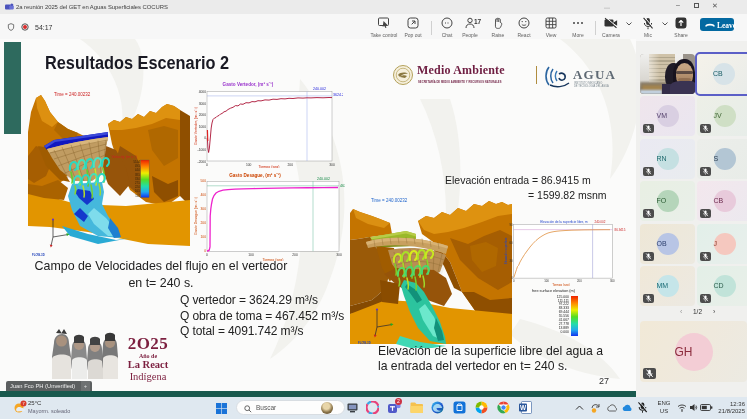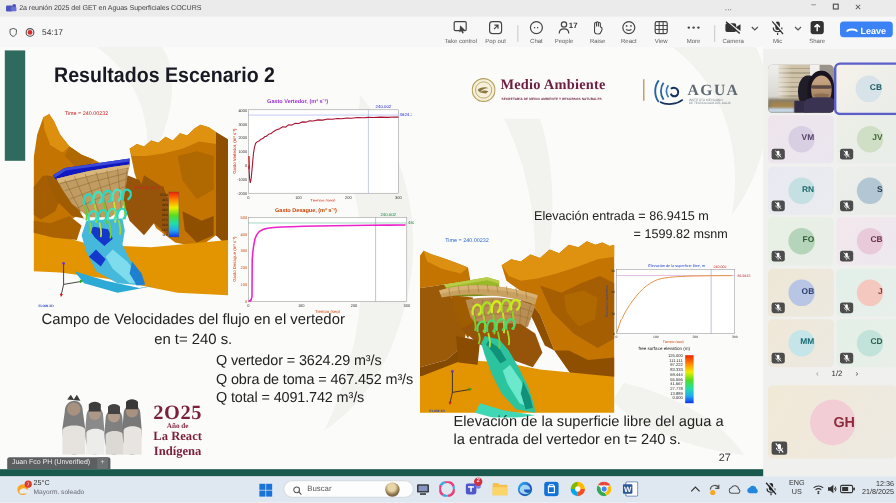--- a/index.html
+++ b/index.html
@@ -12,21 +12,21 @@
   
   #toolbar { left:0; top:14px; width:747px; height:27px; background:#f7f7f7; }
   .tb { position:absolute; top:3px; width:0; height:24px; }
   .tb .lbl { position:absolute; top:15px; left:-25px; width:50px; font-size:5px; color:#616161; text-align:center; }
   .tb > svg { position:absolute; top:0; left:50%; transform:translateX(-50%); }
   
   #slide { left:0; top:39px; width:636px; height:352px; background:#fbfbfa; overflow:hidden; }
   
   #sidebar { left:636px; top:41px; width:111px; height:356px; background:#f0f0ee; }
   .tile { position:absolute; width:55px; height:40px; border-radius:4px; overflow:hidden; }
-  .tile .ava { position:absolute; left:50%; top:50%; transform:translate(-50%,-50%); width:22px; height:22px; border-radius:50%; text-align:right; line-height:22px; font-size:7px; font-weight:bold; }
+  .tile .ava { position:absolute; left:50%; top:50%; transform:translate(-50%,-50%); width:22px; height:22px; border-radius:50%; text-align:left; line-height:22px; font-size:7px; font-weight:normal; }
   .mute { position:absolute; left:3px; bottom:3px; width:11px; height:9px; background:#4c4c4c; border-radius:2px; }
   .mute svg { position:absolute; left:2px; top:1px; }
   
   #tab { left:6px; top:381px; width:86px; height:10px; background:#5c5f60; color:#eee; font-size:5.8px; line-height:10px; padding-left:4px; border-radius:2px 2px 0 0;}
   #tealband { left:0; top:391px; width:636px; height:6px; background:#19594e; }
   
   #taskbar { left:0; top:397px; width:747px; height:22px; background:#dfe8f0; }
 </style>
 </head>
 <body>
@@ -140,21 +140,21 @@
     <svg class="abs" style="left:661px;top:7px" width="8" height="6" viewBox="0 0 8 6">
         <path d="M1.5 1.5 L4 4 L6.5 1.5" fill="none" stroke="#555" stroke-width="1"></path>
       </svg>
     <div class="tb" style="left:681px">
         <svg width="12" height="12" viewBox="0 0 12 12">
           <rect x="0.5" y="0.5" width="11" height="11" rx="2.4" fill="#333"></rect>
           <path d="M6 9 V4 M6 3.4 L3.8 5.6 M6 3.4 L8.2 5.6" stroke="#fff" stroke-width="1.2" fill="none"></path>
         </svg>
         <div class="lbl">Share</div>
       </div>
-    <div class="abs" style="left:700px;top:4px;width:44px;height:13px;background:#3b82f6;border-radius:3px;">
+    <div class="abs" style="left:700px;top:4px;width:34px;height:13px;background:#0369a1;border-radius:3px;font-family:Liberation Serif, serif;">
       <svg class="abs" style="left:5px;top:4px" width="10" height="6" viewBox="0 0 10 6">
           <path d="M1 4.5 C1 2 9 2 9 4.5" fill="none" stroke="#fff" stroke-width="1.6"></path>
         </svg>
       <div class="abs" style="left:17px;top:3px;font-size:7.5px;font-weight:bold;color:#fff">Leave</div>
     </div>
   </div>
   <div id="slide" class="abs">
 
     <svg class="abs" style="left:0;top:0" width="636" height="352" viewBox="0 0 636 352">
       <g fill="#f2f2ee">
@@ -510,21 +510,21 @@
           <path d="M59 16 C59 11 63 8 66 8 C70 8 73 11 73 16 L74 28 C74 41 71 50 66 50 C61 50 58 41 58 28 Z" fill="#787878"></path>
           <circle cx="66" cy="14" r="5" fill="#a8927f"></circle>
           <path d="M61 6 C63 3 69 3 71 6 L71 12 L61 12 Z" fill="#383838"></path>
           <path d="M59 30 C59 25 74 25 74 30 L74 50 L59 50 Z" fill="#e8e5e0"></path>
         </g>
       </svg>
       <div class="abs" style="left:80px;top:5px;width:48px;text-align:center;font-family:'Liberation Serif',serif;color:#7c1f3f">
         <div style="font-size:17px;font-weight:bold;letter-spacing:0.5px">2O25</div>
         <div style="font-size:6px;font-weight:bold;margin-top:-1px">Año de</div>
         <div style="font-size:10.5px;font-weight:bold;margin-top:0px">La React</div>
-        <div style="font-size:10.5px;font-weight:bold;margin-top:1px">Indígena</div>
+        <div style="font-size:10.5px;font-weight:normal;margin-top:1px">Indígena</div>
       </div>
     </div>
   </div>
   <div id="sidebar" class="abs">
 
     <div class="tile" style="left:4px;top:13px;background:#9a938a">
       <div class="abs" style="left:0;top:0;width:10px;height:40px;background:linear-gradient(180deg,#efefed,#d8d5cf 70%,#b8b2a8)"></div>
       <div class="abs" style="left:9px;top:0;width:27px;height:30px;background:repeating-linear-gradient(180deg,#cfc2a8 0px,#cfc2a8 2.6px,#b0a58c 2.6px,#b0a58c 3.8px)"></div>
       <div class="abs" style="left:9px;top:0;width:27px;height:30px;background:linear-gradient(90deg,rgba(255,255,255,.5),rgba(255,255,255,0) 40%)"></div>
       <div class="abs" style="left:35px;top:0;width:8px;height:40px;background:linear-gradient(180deg,#f2f1ef,#dcd9d4)"></div>

